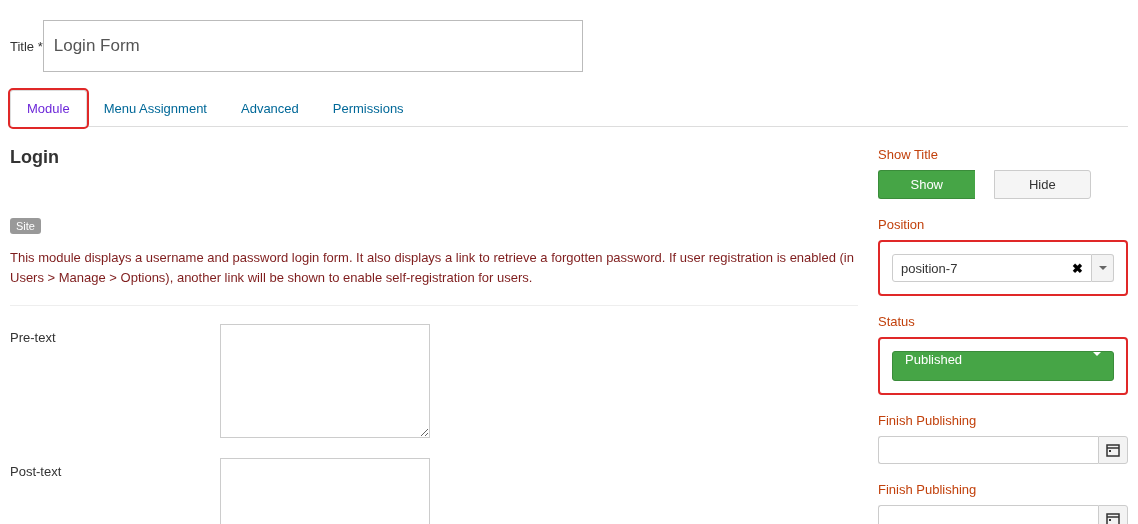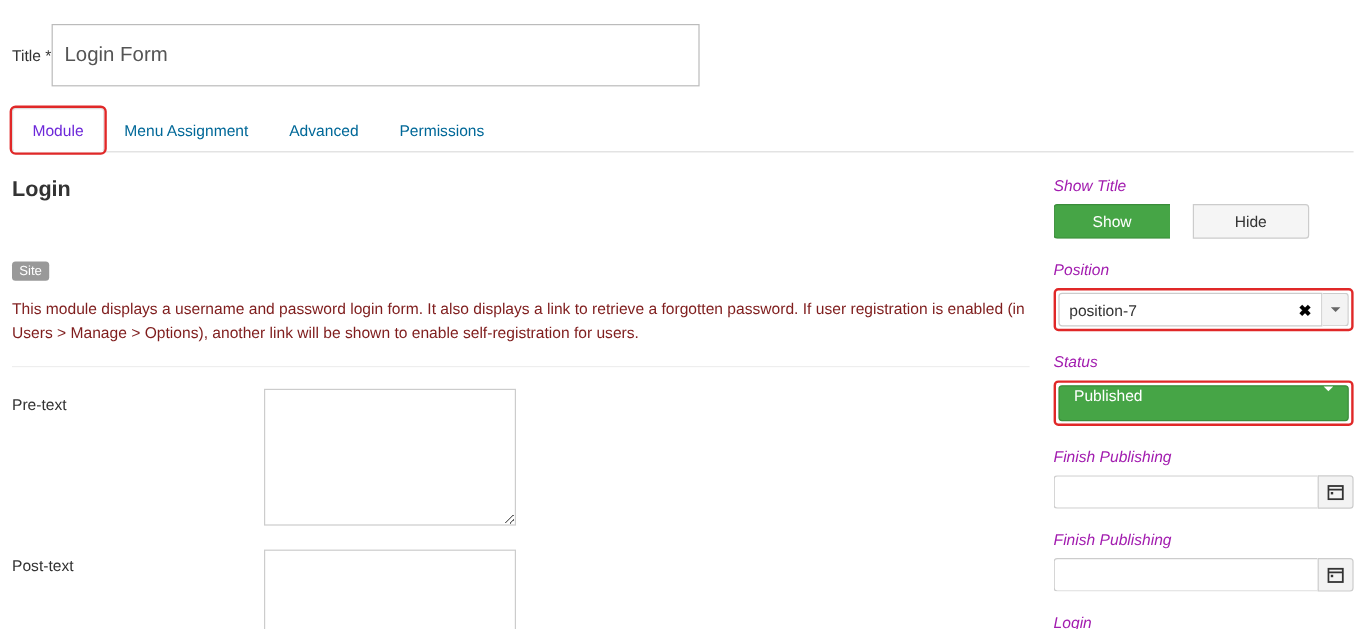--- a/index.html
+++ b/index.html
@@ -84,21 +84,21 @@
   }
   .ta {
     width: 210px;
     height: 114px;
     border: 1px solid #ccc;
     resize: both;
     padding: 4px;
     font-family: inherit;
     overflow: auto;
   }
-  .side-label { margin-bottom: 8px; display: block; color: #a21caf; font-style: italic; }
+  .side-label { margin-bottom: 8px; display: block; color: #c2410c; }
   .side-group { margin-bottom: 18px; }
   .btn-toggle {
     display: flex;
     width: 213px;
     gap: 19px;
   }
   .btn-toggle .half {
     flex: 1;
     text-align: center;
     padding: 6px 0;
@@ -114,21 +114,21 @@
     border-radius: 3px 0 0 3px;
   }
   .btn-toggle .half.gray {
     background: #f5f5f5;
     color: #333;
     border-radius: 0 3px 3px 0;
   }
   .hl-box {
     border: 2px solid #e02828;
     border-radius: 4px;
-    padding: 2px;
+    padding: 12px;
   }
   .combo {
     display: flex;
     width: 100%;
     height: 28px;
   }
   .combo .main {
     flex: 1;
     border: 1px solid #ccc;
     padding: 0 8px;

